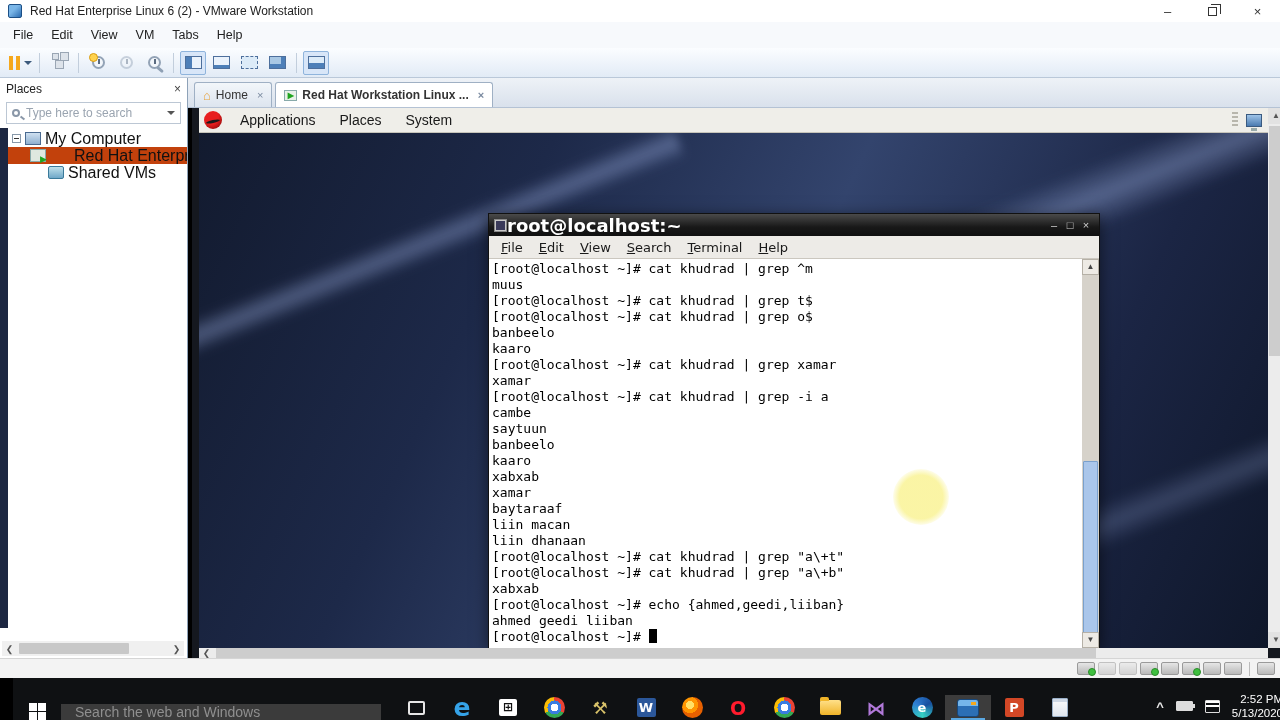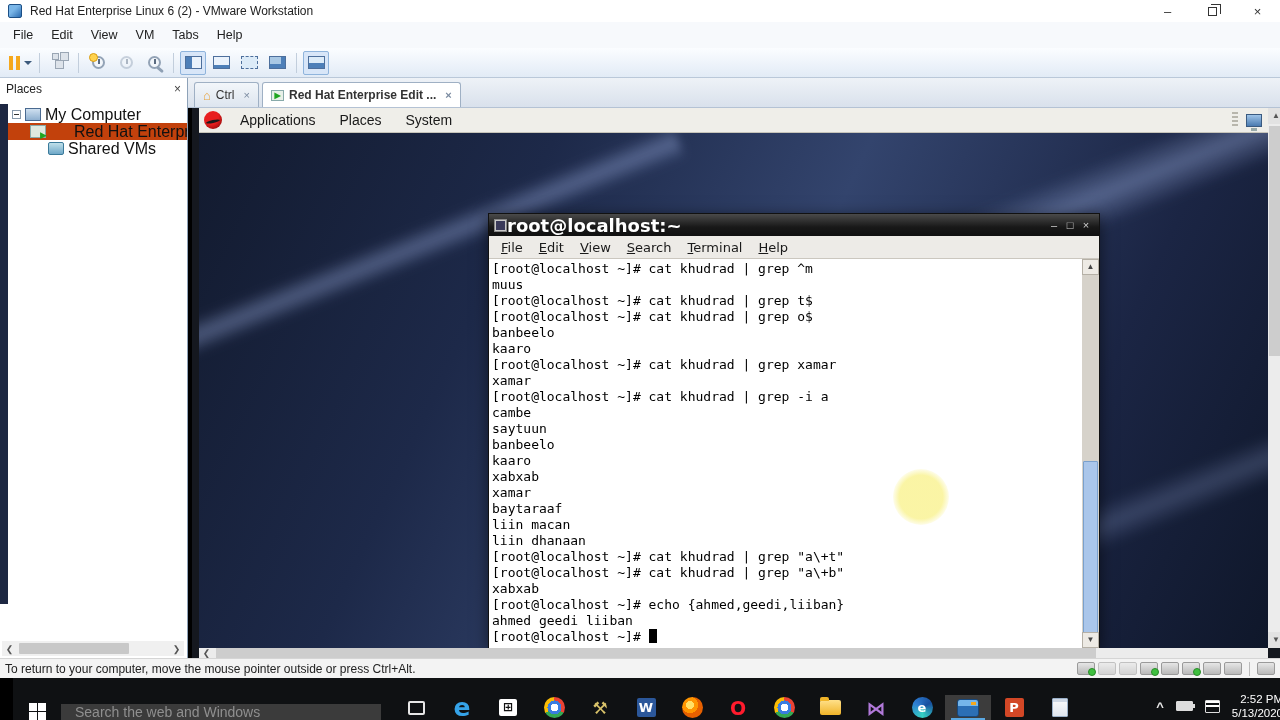--- a/index.html
+++ b/index.html
@@ -230,20 +230,25 @@
     <span class="tb-btn pressed">
       <i class="tbg tbg-view tbg-show-console"></i>
     </span>
   </div>
 
 <div class="abs" id="library">
   <div id="lib-header">
     <span>Places</span>
     <span id="lib-close">×</span>
   </div>
+  <div id="lib-search">
+    <span class="mag"></span>
+    <input type="text" placeholder="Type here to search" style="">
+    <span class="lib-caret"></span>
+  </div>
   <div id="lib-tree">
       <div class="tree-row" style="padding-left: 4px;">
         <span class="expander"></span>
         <span class="tree-icon ti2-computer"></span>
         <span class="tree-label">My Computer</span>
       </div>
       <div class="tree-row selected" style="padding-left: 22px;">
         <span class="tree-icon ti2-vm"></span>
         <span class="tree-label">Red Hat Enterprise Lin</span>
       </div>
@@ -255,26 +260,26 @@
   <div id="lib-hscroll">
     <span class="scroll-arrow">❮</span>
     <span class="scroll-thumb-h" id="lib-thumb"></span>
     <span class="scroll-arrow" style="margin-left:auto">❯</span>
   </div>
 </div>
 
 <div class="abs" id="tabbar">
     <div class="tab">
       <span class="tab-icon ti-home">⌂</span>
-      <span class="tab-label">Ctrl</span>
+      <span class="tab-label">Home</span>
       <span class="tab-close">×</span>
     </div>
     <div class="tab active">
       <span class="tab-icon ti-vm-play">▶</span>
-      <span class="tab-label">Red Hat Enterprise Edit ...</span>
+      <span class="tab-label">Red Hat Workstation Linux ...</span>
       <span class="tab-close">×</span>
     </div>
   </div>
 
 <div class="abs" id="vm-outer">
   <div id="vm-screen">
     <div class="streak" id="streak1"></div>
     <div class="streak" id="streak2"></div>
     <div class="streak" id="streak3"></div>
 
@@ -321,21 +326,20 @@
     <span id="vm-vthumb"></span>
     <span class="va" style="bottom:0">▼</span>
   </div>
   <div id="vm-hscroll">
     <span class="scroll-arrow">❮</span>
     <span id="vm-hthumb"></span>
   </div>
 </div>
 
 <div class="abs" id="statusbar">
-  <span>To return to your computer, move the mouse pointer outside or press Ctrl+Alt.</span>
   <div id="status-icons">
       <span class="dev-icon on"></span>
       <span class="dev-icon dim"></span>
       <span class="dev-icon dim"></span>
       <span class="dev-icon on"></span>
       <span class="dev-icon"></span>
       <span class="dev-icon on"></span>
       <span class="dev-icon"></span>
       <span class="dev-icon"></span>
       <i class="dev-sep"></i>

